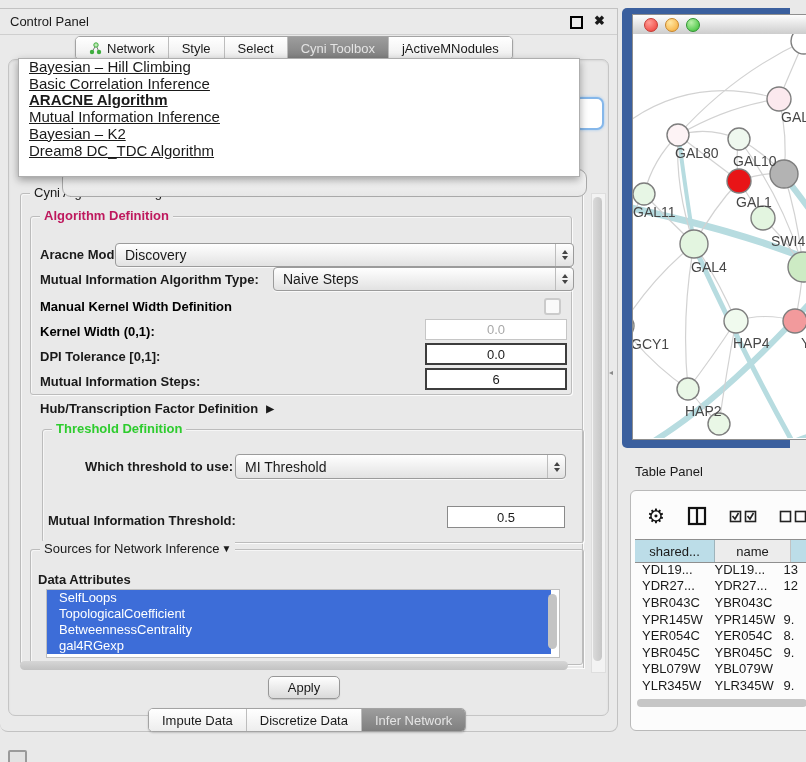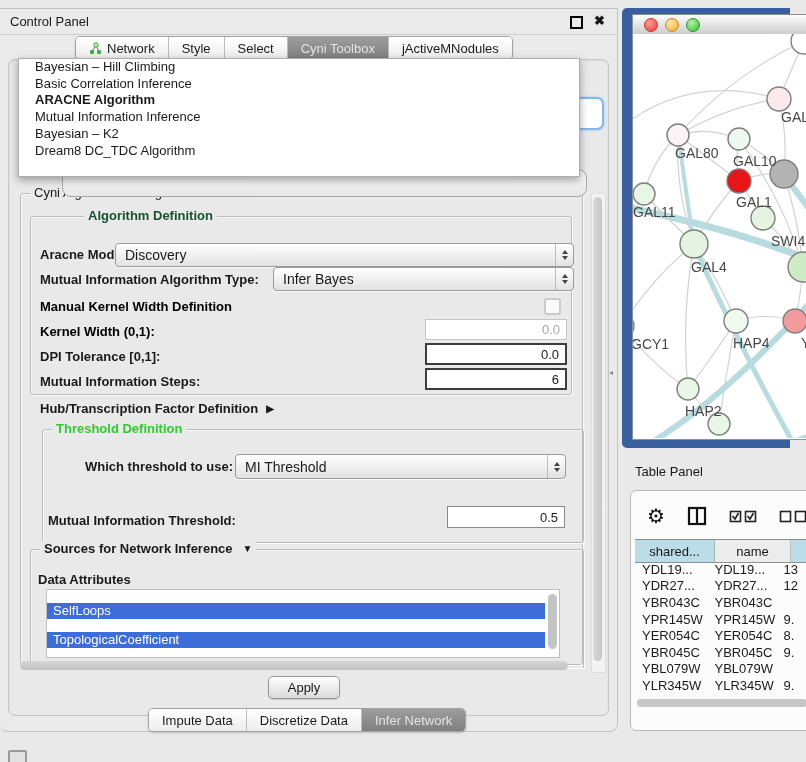--- a/index.html
+++ b/index.html
@@ -23,57 +23,57 @@
   #top-tabs{left:75px;top:27px;}
   #bottom-tabs{left:148px;top:699px;}
   
   #content-panel{left:8px;top:50px;width:599px;height:655px;background:#e9e9e9;
      border:1px solid #c5c5c5;border-radius:7px;box-shadow:inset 0 1px 2px rgba(0,0,0,.08);}
   
   #algo-overlay{left:18px;top:49px;width:560px;height:117px;background:#fff;
      border:1px solid #aeaeae;box-shadow:0 3px 8px rgba(0,0,0,.35);z-index:50;}
   #algo-placeholder{width:100%;text-align:center;font-size:13px;color:#b9b9b9;
      padding-top:3px;height:17px;}
-  .algo-item{font-size:13px;padding:1px 0 1px 16px;line-height:14.7px;}
+  .algo-item{font-size:15px;padding:1px 0 1px 10px;line-height:14.7px;text-decoration:underline;}
   .algo-item.selected-algo{font-weight:bold;}
   
   #combo-fragment-right{left:574px;top:88px;width:26px;height:29px;background:#fff;
      border:2px solid #85b7ea;border-radius:7px;box-shadow:0 0 3px #9cc6f0;z-index:10;}
   #combo-fragment-bottom{left:62px;top:160px;width:523px;height:26px;
      border:1px solid #a9a9a9;border-radius:9px;background:linear-gradient(#fafafa,#e7e7e7);z-index:10;}
   
   .grp{border:1px solid #bcbcbc;border-radius:3px;box-shadow:1px 1px 0 rgba(255,255,255,.8), inset 1px 1px 0 rgba(255,255,255,.6);}
   .legend{position:absolute;top:-9px;left:9px;background:#e9e9e9;padding:0 4px;
      font-size:13px;font-weight:bold;line-height:16px;}
-  .legend.blue{color:#14532d;margin-left:44px;}
+  .legend.blue{color:#be185d;}
   .legend.green{color:#2ecc2e;}
   .lbl{position:absolute;font-size:13px;font-weight:bold;white-space:nowrap;}
   .lbl.disabled{color:#000000;}
   
   .combo{position:absolute;border:1px solid #9b9b9b;border-radius:4px;
      background:linear-gradient(#ffffff,#e2e2e2);font-size:14px;display:flex;
      align-items:center;padding-left:9px;box-shadow:0 1px 0 rgba(255,255,255,.7);}
   .spin{position:absolute;right:0;top:0;bottom:0;width:17px;border-left:1px solid #bdbdbd;
      display:flex;flex-direction:column;align-items:center;justify-content:center;gap:2px;}
   .tri-up{width:0;height:0;border-left:3.5px solid transparent;border-right:3.5px solid transparent;
      border-bottom:4px solid #444;}
   .tri-down{width:0;height:0;border-left:3.5px solid transparent;border-right:3.5px solid transparent;
      border-top:4px solid #444;}
   
   .tfield{position:absolute;background:#fff;font-size:13px;display:flex;
-     align-items:center;justify-content:flex-end;padding:0 6px;}
+     align-items:center;justify-content:center;padding:0 6px;}
   .tfield.dark{border:2px solid #3d3d3d;}
   .tfield.mid{border:1px solid #8a8a8a;}
   .tfield.off{border:1px solid #c6c6c6;color:#a8a8a8;}
   .chk{position:absolute;width:13px;height:13px;border:2px solid #cbcbcb;border-radius:3px;background:#fafafa;}
   
   #attr-list{left:46px;top:580px;width:512px;height:67px;background:#fff;
      border:1px solid #bfbfbf;overflow:hidden;}
   .attr-item{background:#3d6dd8;color:#fff;font-size:13px;line-height:16px;
-     padding-left:6px;width:492px;margin-top:13px;}
+     padding-left:12px;width:492px;}
   #attr-scroll{position:absolute;right:2px;top:4px;width:9px;height:55px;
      background:#c4c4c4;border-radius:5px;}
   
   #v-scroll{left:591px;top:184px;width:13px;height:478px;background:#f3f3f3;border:1px solid #dedede;}
   #v-thumb{left:1px;top:3px;width:9px;height:464px;background:linear-gradient(90deg,#dadada,#c6c6c6);border-radius:5px;}
   #h-scroll{left:18px;top:650px;width:568px;height:13px;}
   #h-thumb{left:2px;top:2px;width:548px;height:9px;background:linear-gradient(#d6d6d6,#c2c2c2);border-radius:5px;}
   
   #apply-btn{left:268px;top:667px;width:70px;height:21px;border:1px solid #979797;
      border-radius:5px;background:linear-gradient(#fefefe,#dadada);font-size:13px;
@@ -175,21 +175,21 @@
   <span class="lbl" style="left:40px;top:238px;">Aracne Mode:</span>
   <div class="combo" style="left:115px;top:234px;width:448px;height:22px;">
     <span>Discovery</span>
     <span class="spin">
         <span class="tri-up"></span>
         <span class="tri-down"></span>
       </span>
   </div>
   <span class="lbl" style="left:40px;top:263px;">Mutual Information Algorithm Type:</span>
   <div class="combo" style="left:273px;top:258px;width:290px;height:22px;">
-    <span>Infer Bayes</span>
+    <span>Naive Steps</span>
     <span class="spin">
         <span class="tri-up"></span>
         <span class="tri-down"></span>
       </span>
   </div>
   <span class="lbl disabled" style="left:40px;top:290px;">Manual Kernel Width Definition</span>
   <span class="chk" style="left:544px;top:289px;"></span>
   <span class="lbl disabled" style="left:40px;top:315px;">Kernel Width (0,1):</span>
   <div class="tfield off" style="left:425px;top:310px;width:128px;height:19px;">
     <span>0.0</span>
@@ -218,21 +218,21 @@
         <span class="tri-up"></span>
         <span class="tri-down"></span>
       </span>
   </div>
   <span class="lbl" style="left:48px;top:504px;">Mutual Information Threshold:</span>
   <div class="tfield mid" style="left:447px;top:497px;width:104px;height:20px;">
     <span>0.5</span>
   </div>
 
   <div class="abs grp" style="left:30px;top:540px;width:552px;height:118px;border-bottom:none;border-radius:3px 3px 0 0;">
-    <span class="legend" style="font-weight:bold;display:flex;align-items:center;gap:10px;">
+    <span class="legend" style="font-weight:normal;display:flex;align-items:center;gap:2px;">
       <span>Sources for Network Inference</span>
       <span id="sources-legend-tri">▼</span>
     </span>
   </div>
   <span class="lbl" style="left:38px;top:563px;">Data Attributes</span>
   <div id="attr-list" class="abs">
     <div id="attr-items">
         <div class="attr-item">SelfLoops</div>
         <div class="attr-item">TopologicalCoefficient</div>
         <div class="attr-item">BetweennessCentrality</div>

